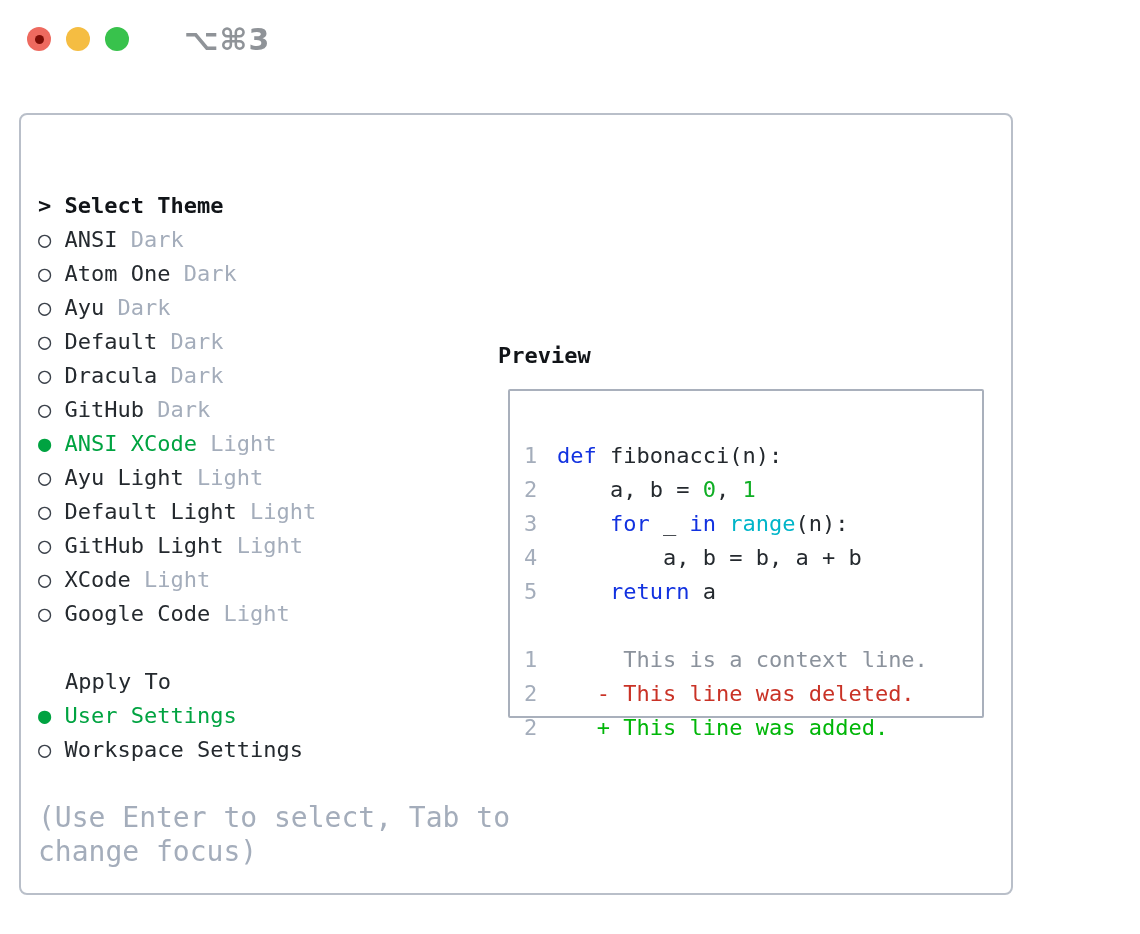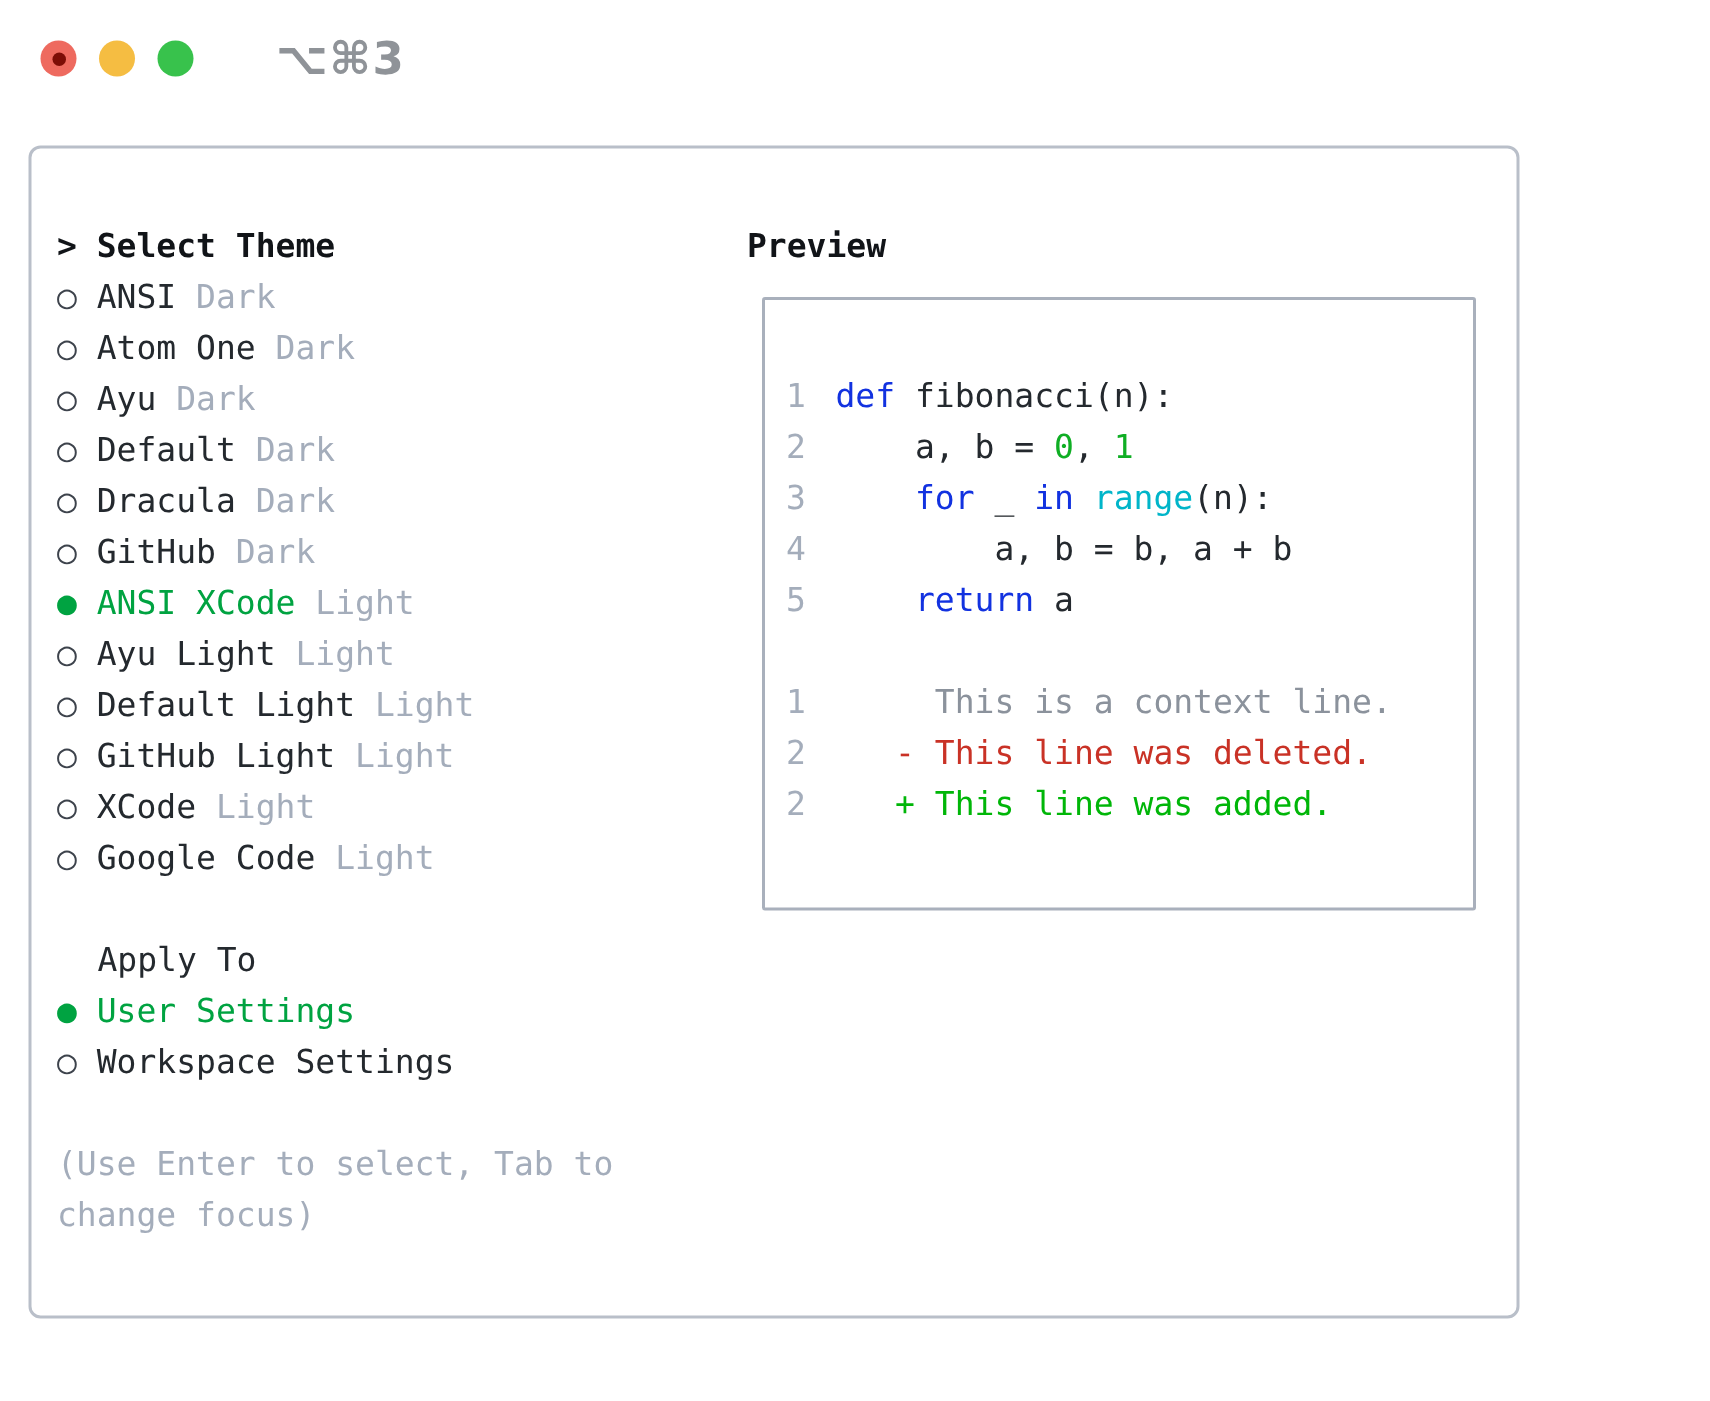--- a/index.html
+++ b/index.html
@@ -8,38 +8,38 @@
   
   .titlebar{display:flex;align-items:center;padding:27px 0 0 27px;height:24px;}
   .dot{width:24px;height:24px;border-radius:50%;margin-right:15px;display:inline-flex;align-items:center;justify-content:center;}
   .dot.red{background:var(--tl-red);}
   .dot.yellow{background:var(--tl-yellow);}
   .dot.green{background:var(--tl-green);}
   .dot-inner{width:9px;height:9px;border-radius:50%;background:var(--tl-red-dot);}
   .shortcut{margin-left:40px;color:var(--titlebar-fg);font-family:"DejaVu Sans",sans-serif;font-size:30px;font-weight:700;letter-spacing:1px;}
 
   
-  .main-box{box-sizing:border-box;margin:46px 0 0 19px;width:994px;height:782px;
+  .main-box{box-sizing:border-box;margin:62px 0 0 19px;width:994px;height:782px;
     border:2px solid var(--border-outer);border-radius:8px;display:flex;
-    padding:49px 0 0 17px;}
+    padding:49px 0 0 17px;align-items:center;}
 
   .left-col{width:460px;flex:0 0 460px;}
   .row{white-space:pre;font-size:22px;line-height:34px;color:var(--text);}
   .row .bullet{color:var(--bullet);}
   .row.header{font-weight:bold;color:#111418;}
   .theme-row .suffix{color:var(--muted);}
   .theme-row.selected .name,.theme-row.selected .bullet{color:var(--green-ui);}
   .apply-header{padding-left:27px;}
   .apply-section{margin-top:34px;}
   .apply-row.selected,.apply-row.selected .bullet{color:var(--green-ui);}
-  .help{margin-top:34px;width:29ch;font-size:22px;line-height:34px;color:var(--muted);white-space:normal;}
+  .help{margin-top:34px;width:29ch;font-size:28px;line-height:34px;color:var(--muted);white-space:normal;}
 
   
   .right-col{flex:1;}
-  .preview-box{box-sizing:border-box;margin-left:10px;margin-top:16px;width:476px;height:409px;
+  .preview-box{box-sizing:border-box;margin-left:10px;margin-top:16px;width:476px;height:329px;
     border:2px solid var(--border-preview);border-radius:2px;padding:48px 10px 16px 14px;}
   .pline{white-space:pre;font-size:22px;line-height:34px;min-height:34px;}
   .ln{display:inline-block;width:33px;color:var(--muted);}
   .tok.fg{color:var(--text);}
   .tok.kw{color:var(--kw);}
   .tok.num{color:var(--green-num);}
   .tok.builtin{color:var(--builtin);}
   .tok.ctx{color:var(--ctx);}
   .tok.del{color:var(--red-del);}
   .tok.add{color:var(--green-add);}

